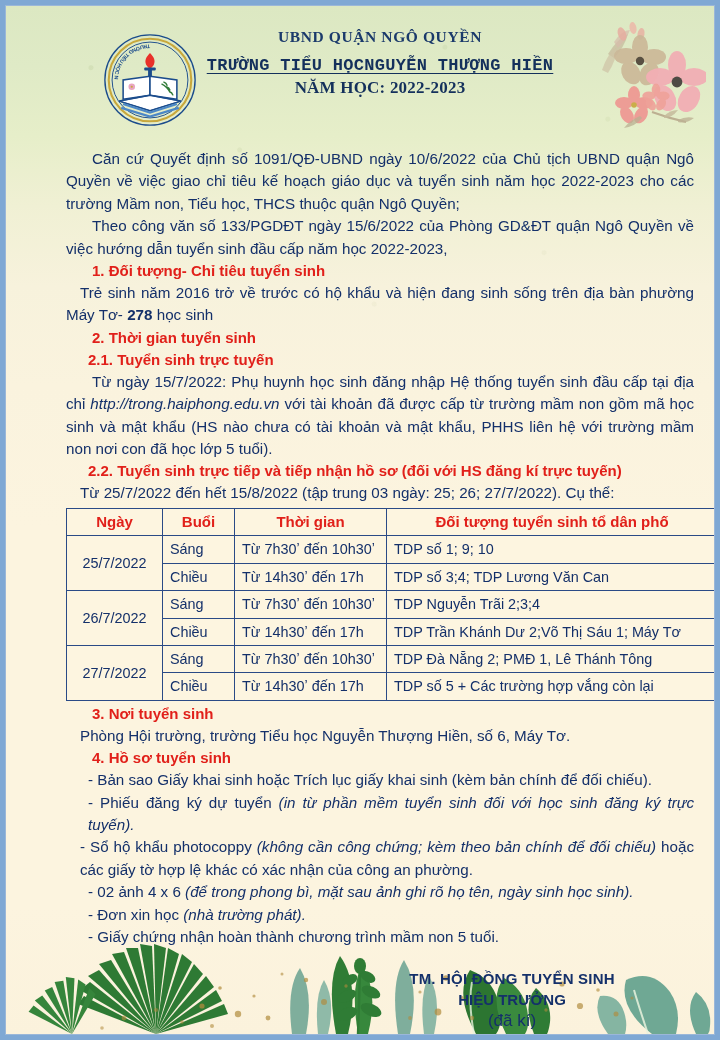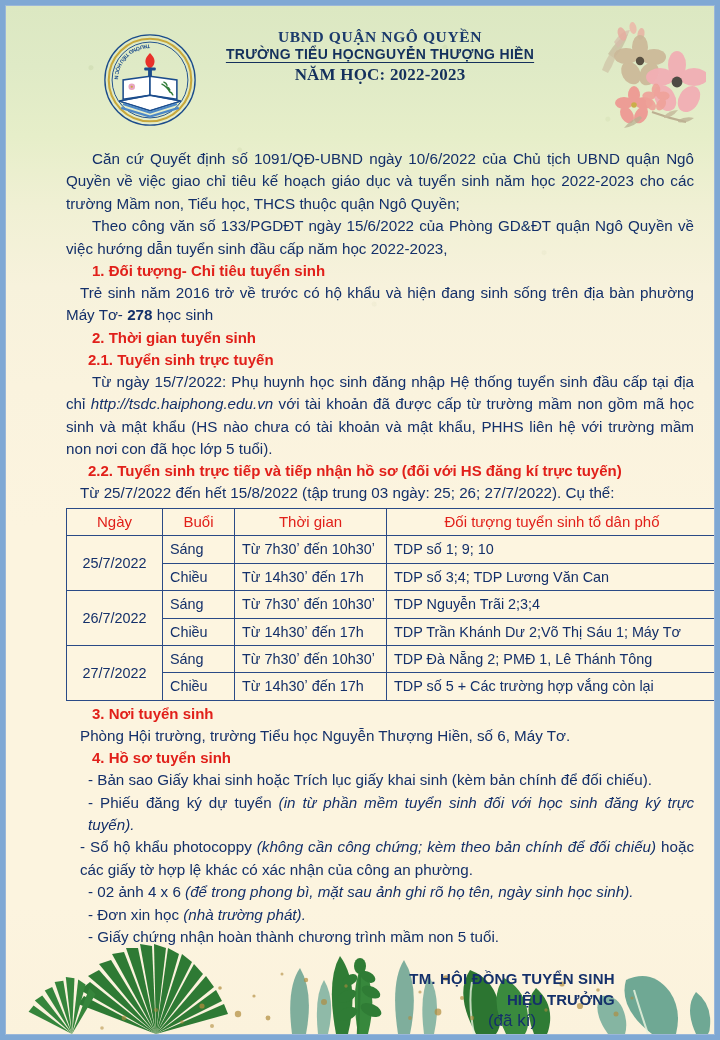--- a/index.html
+++ b/index.html
@@ -78,26 +78,26 @@
   }
 
   .line-ubnd {
     font-family: "Liberation Serif", serif;
     font-size: 15.5px;
     font-weight: 700;
     color: #1b3a6b;
     letter-spacing: .6px;
   }
   .line-school {
-    font-family: Liberation Sans, sans-serif;
-    font-size: 14px;
+    font-family: Liberation Mono, monospace;
+    font-size: 17px;
     font-weight: 700;
     color: #14305c;
     letter-spacing: .3px;
-    margin-top: 0;
+    margin-top: 10px;
     text-decoration: underline;
     text-underline-offset: 3px;
     text-decoration-thickness: 1px;
   }
 
   .big-title {
     margin-top: 11px;
     font-family: "Liberation Serif", serif;
     font-size: 26px;
     font-weight: 700;
@@ -161,21 +161,21 @@
     color: #14306a;
     background: #fdf5e0;
   }
   table.sched th, table.sched td {
     border: 1px solid #2a4a86;
     padding: 2px 7px;
     background: #fdf5e0;
   }
   table.sched th {
     color: #e1201a;
-    font-weight: 400;
+    font-weight: 700;
     text-align: center;
     font-size: 15px;
     padding: 2px 4px;
     margin-top: 8px;
   }
   td.c-day   { width: 96px;  text-align: center; }
   td.c-sess  { width: 72px;  text-align: left; padding-left: 9px; }
   td.c-time  { width: 152px; text-align: left; padding-left: 9px; }
   td.c-tdp   { text-align: left; padding-left: 9px; margin-left: 23px; }
 
@@ -186,21 +186,21 @@
   
   .sign {
     margin-top: 20px;
     padding-right: 66px;
     text-align: center;
     font-family: "Liberation Sans", sans-serif;
     color: #14306a;
   }
   .sign-inner { display: inline-block; text-align: center; padding-left: 330px; }
   .sg1 { font-size: 15px; font-weight: 700; line-height: 21px; letter-spacing: .2px;}
-  .sg2 { font-size: 15px; font-weight: 700; line-height: 21px; text-align: right; }
+  .sg2 { font-size: 15px; font-weight: 700; line-height: 21px; }
   .sg3 { font-size: 17px; line-height: 21px; }
 
   
   .foliage {
     position: absolute;
     left: 0; right: 0; bottom: 0;
     height: 120px;
     z-index: 3;
     pointer-events: none;
   }
@@ -310,21 +310,21 @@
   <div class="body">
 
     <div class="p indent">Căn cứ Quyết định số 1091/QĐ-UBND ngày 10/6/2022 của Chủ tịch UBND quận Ngô Quyền về việc giao chỉ tiêu kế hoạch giáo dục và tuyển sinh năm học 2022-2023 cho các trường Mầm non, Tiểu học, THCS thuộc quận Ngô Quyền;</div>
     <div class="p indent">Theo công văn số 133/PGDĐT ngày 15/6/2022 của Phòng GD&amp;ĐT quận Ngô Quyền về việc hướng dẫn tuyển sinh đầu cấp năm học 2022-2023,</div>
 
     <div class="sec">1. Đối tượng- Chỉ tiêu tuyển sinh</div>
     <div class="p indent-sm"><span>Trẻ sinh năm 2016 trở về trước có hộ khẩu và hiện đang sinh sống trên địa bàn phường Máy Tơ- </span><span class="bd">278</span><span> học sinh</span></div>
 
     <div class="sec">2. Thời gian tuyển sinh</div>
     <div class="sec sub">2.1. Tuyển sinh trực tuyến</div>
-    <div class="p indent"><span>Từ ngày 15/7/2022: Phụ huynh học sinh đăng nhập Hệ thống tuyển sinh đầu cấp tại địa chỉ </span><span class="it">http://tsdc.haiphong.edu.vn</span><span> với tài khoản đã được cấp từ trường mầm non gồm mã học sinh và mật khẩu (HS nào chưa có tài khoản và mật khẩu, PHHS liên hệ với trường mầm non nơi con đã học lớp 5 tuổi).</span></div>
+    <div class="p indent"><span>Từ ngày 15/7/2022: Phụ huynh học sinh đăng nhập Hệ thống tuyển sinh đầu cấp tại địa chỉ </span><span class="it">http://trong.haiphong.edu.vn</span><span> với tài khoản đã được cấp từ trường mầm non gồm mã học sinh và mật khẩu (HS nào chưa có tài khoản và mật khẩu, PHHS liên hệ với trường mầm non nơi con đã học lớp 5 tuổi).</span></div>
 
     <div class="sec sub">2.2. Tuyển sinh trực tiếp và tiếp nhận hồ sơ (đối với HS đăng kí trực tuyến)</div>
     <div class="p indent-sm">Từ 25/7/2022 đến hết 15/8/2022 (tập trung 03 ngày: 25; 26; 27/7/2022). Cụ thể:</div>
 
     <div class="tbl-wrap">
       <table class="sched">
         <thead>
           <tr>
             <th>Ngày</th>
             <th>Buổi</th>

